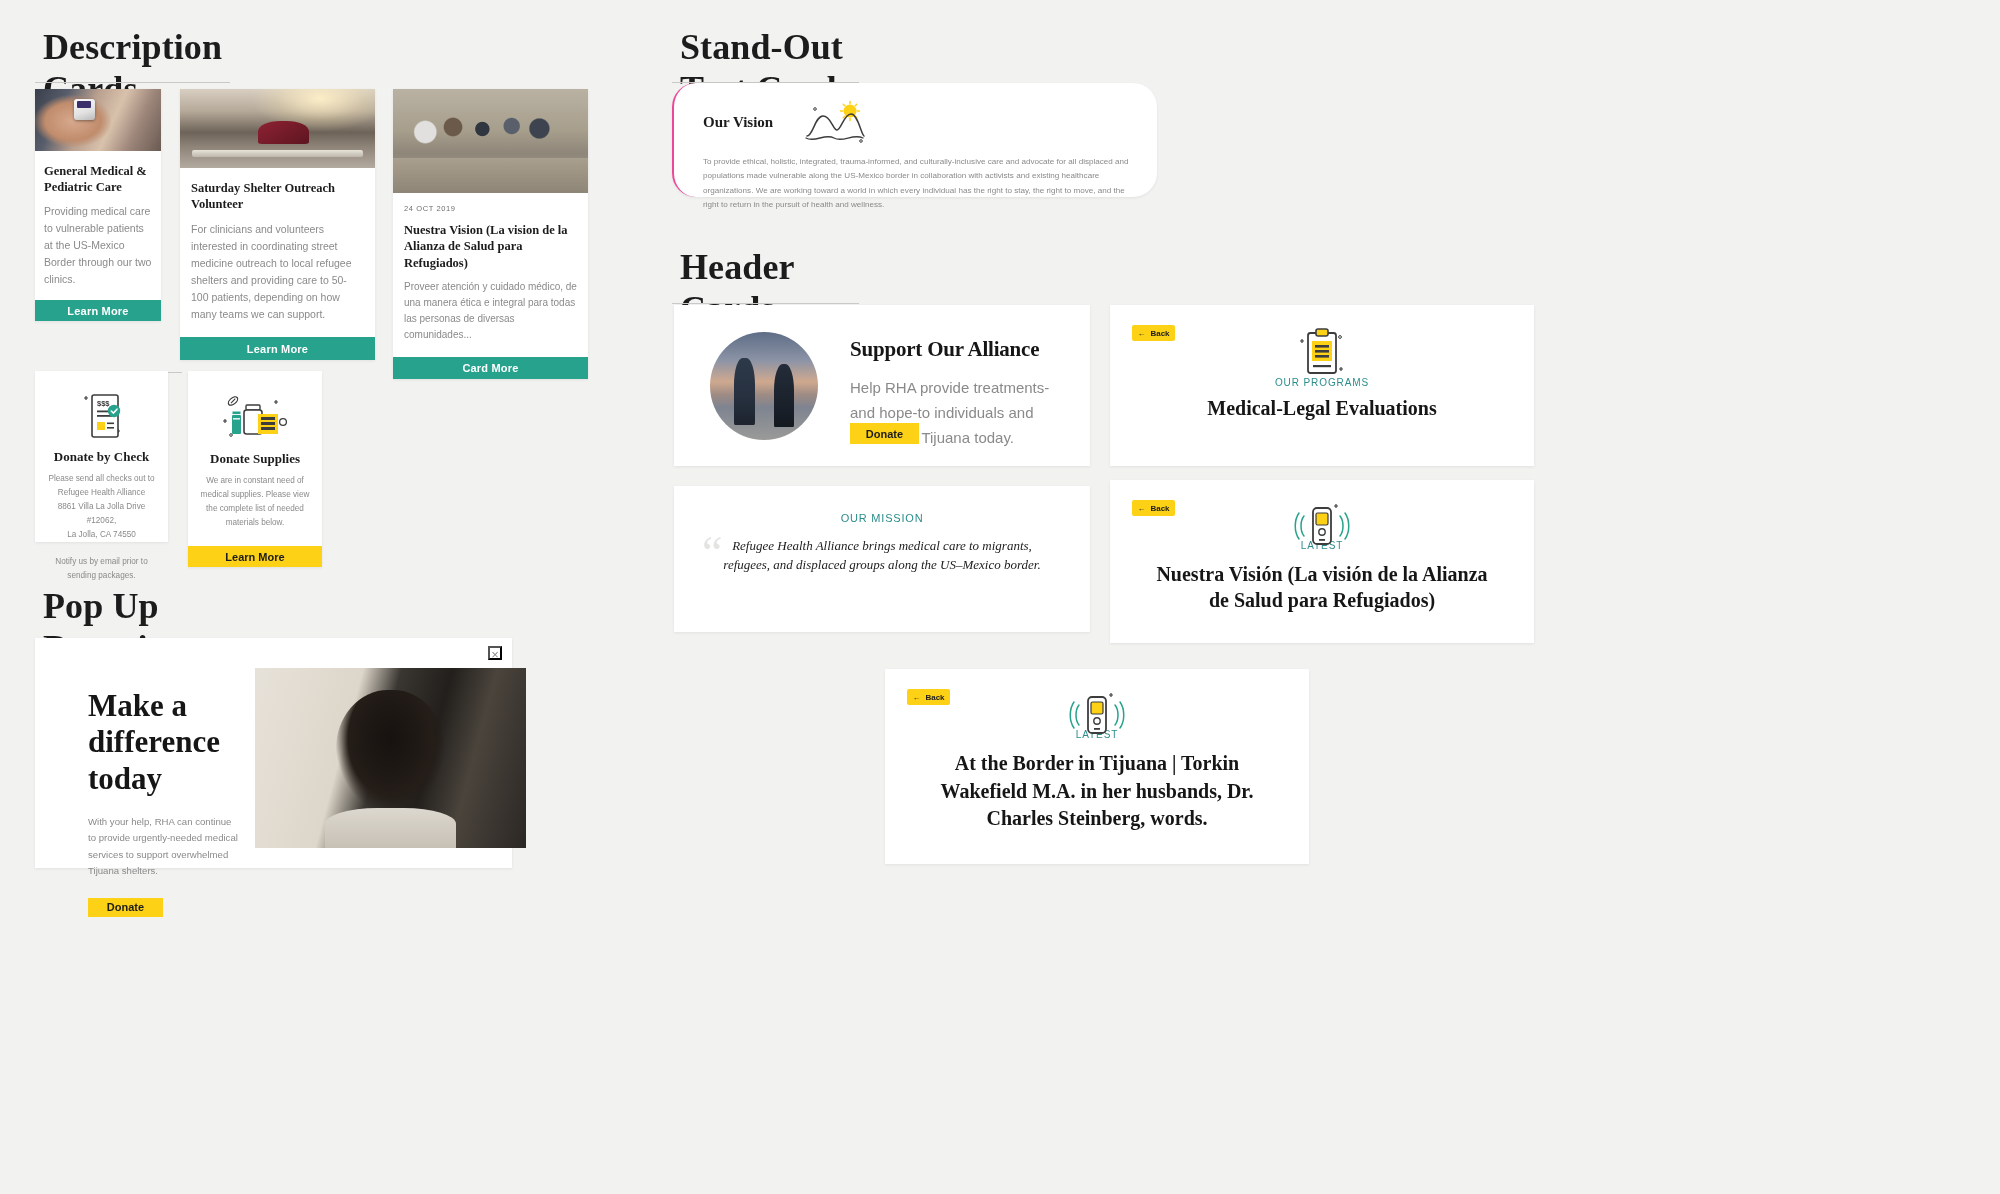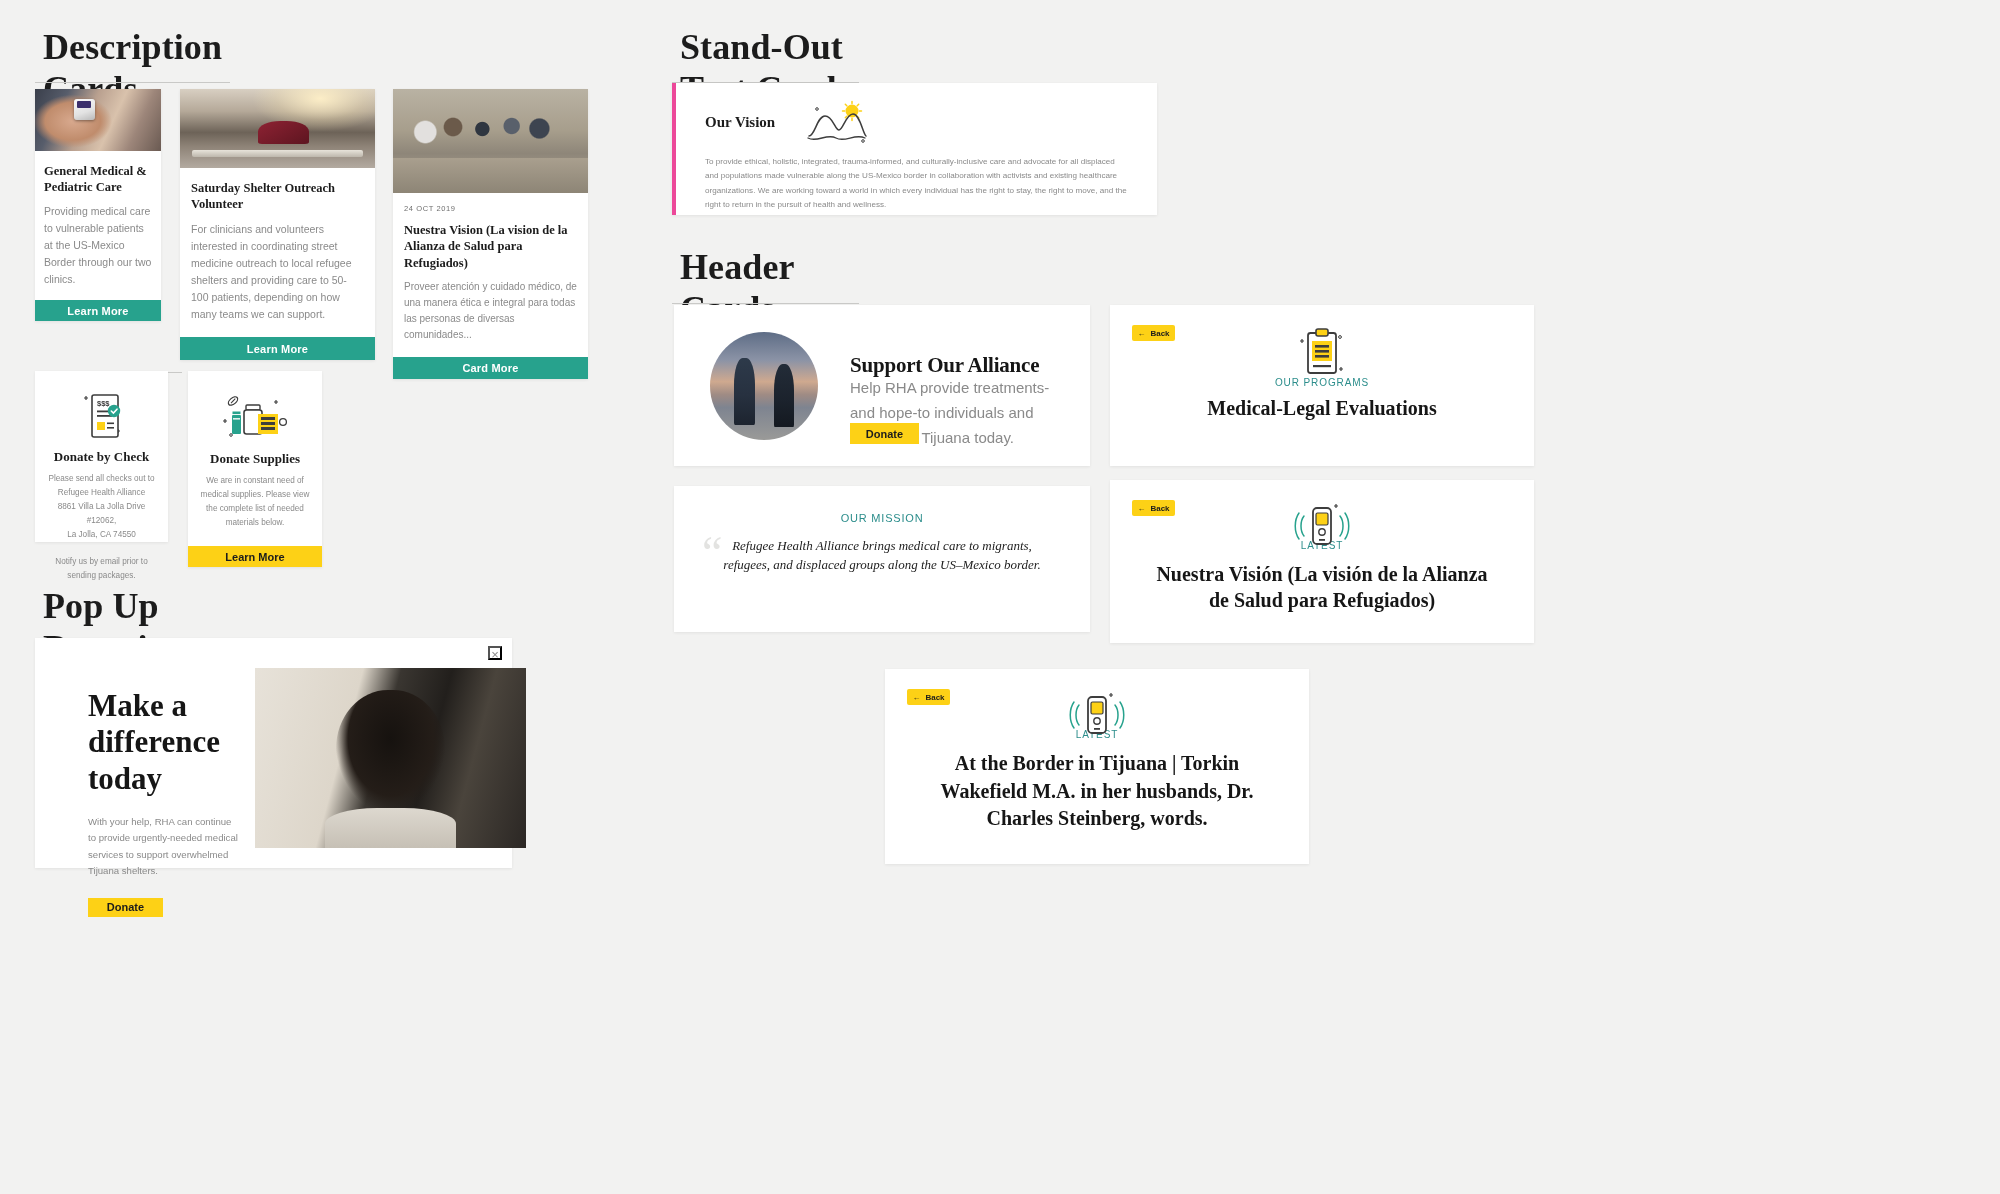--- a/index.html
+++ b/index.html
@@ -154,31 +154,31 @@
   #popup h2 { font-family:"Liberation Serif", serif; font-weight:700; font-size:31px; line-height:1.17; color:#161616; }
   #popup .card-body { margin-top: 17px; font-size:9.6px; line-height:1.72; }
   #popup .btn-yellow { margin-top: 18px; width: 75px; height: 19px; }
   #popup .photo { position:absolute; left:220px; top:30px; width:271px; height:180px; }
   #popup .close { position:absolute; right:10px; top:8px; width:14px; height:14px; color:#8c8c8c; font-size:13px; line-height:14px; text-align:center; background:none; }
 
   
   #sot-title { position:absolute; left:672px; top:26px; width:187px; }
   #sot-rule  { position:absolute; left:672px; top:62px; width:187px; }
 
-  #vision { position:absolute; left:672px; top:83px; width:485px; height:132px; border-left: 4px solid #ec4899; }
+  #vision { position:absolute; left:672px; top:83px; width:485px; height:114px; border-left: 2px solid #ec4899; border-radius: 24px; }
   #vision .head { display:flex; align-items:center; gap:30px; padding: 17px 0 0 29px; }
   #vision h3 { font-family:"Liberation Serif", serif; font-weight:700; font-size:15px; color:#1c1c1c; }
   #vision .card-body { padding: 11px 28px 0 29px; font-size:8.1px; line-height:1.78; color:#8a8a8a; }
 
   #hdr-title { position:absolute; left:672px; top:246px; width:187px; }
   #hdr-rule  { position:absolute; left:672px; top:283px; width:187px; }
 
   #card-support { position:absolute; left:674px; top:305px; width:416px; height:161px; }
   #card-support .avatar { position:absolute; left:36px; top:27px; width:108px; height:108px; border-radius:50%; }
-  #card-support h3 { position:absolute; left:176px; top:48px; font-family:"Liberation Serif", serif; font-weight:700; font-size:21px; color:#161616; letter-spacing:-.2px; }
+  #card-support h3 { position:absolute; left:176px; top:32px; font-family:"Liberation Serif", serif; font-weight:700; font-size:21px; color:#161616; letter-spacing:-.2px; }
   #card-support .card-body { position:absolute; left:176px; top:70px; width:215px; font-size:15px; line-height:1.68; }
   #card-support .btn-yellow { position:absolute; left:176px; top:118px; width:69px; height:21px; }
 
   #card-programs { position:absolute; left:1110px; top:305px; width:424px; height:161px; text-align:center; }
   #card-programs .eyebrow { margin-top: 72px; font-size:10px; color:#2b8d8b; letter-spacing:.9px; }
   #card-programs h3 { margin-top: 9px; font-family:"Liberation Serif", serif; font-weight:700; font-size:20px; color:#161616; }
 
   #card-mission { position:absolute; left:674px; top:486px; width:416px; height:146px; text-align:center; }
   #card-mission .eyebrow { margin-top: 26px; font-size:11px; color:#2b8d8b; letter-spacing:.8px; }
   #card-mission blockquote { margin: 12px 38px 0; font-family:"Liberation Serif", serif; font-style:italic; font-size:13px; line-height:1.48; color:#1c1c1c; }

